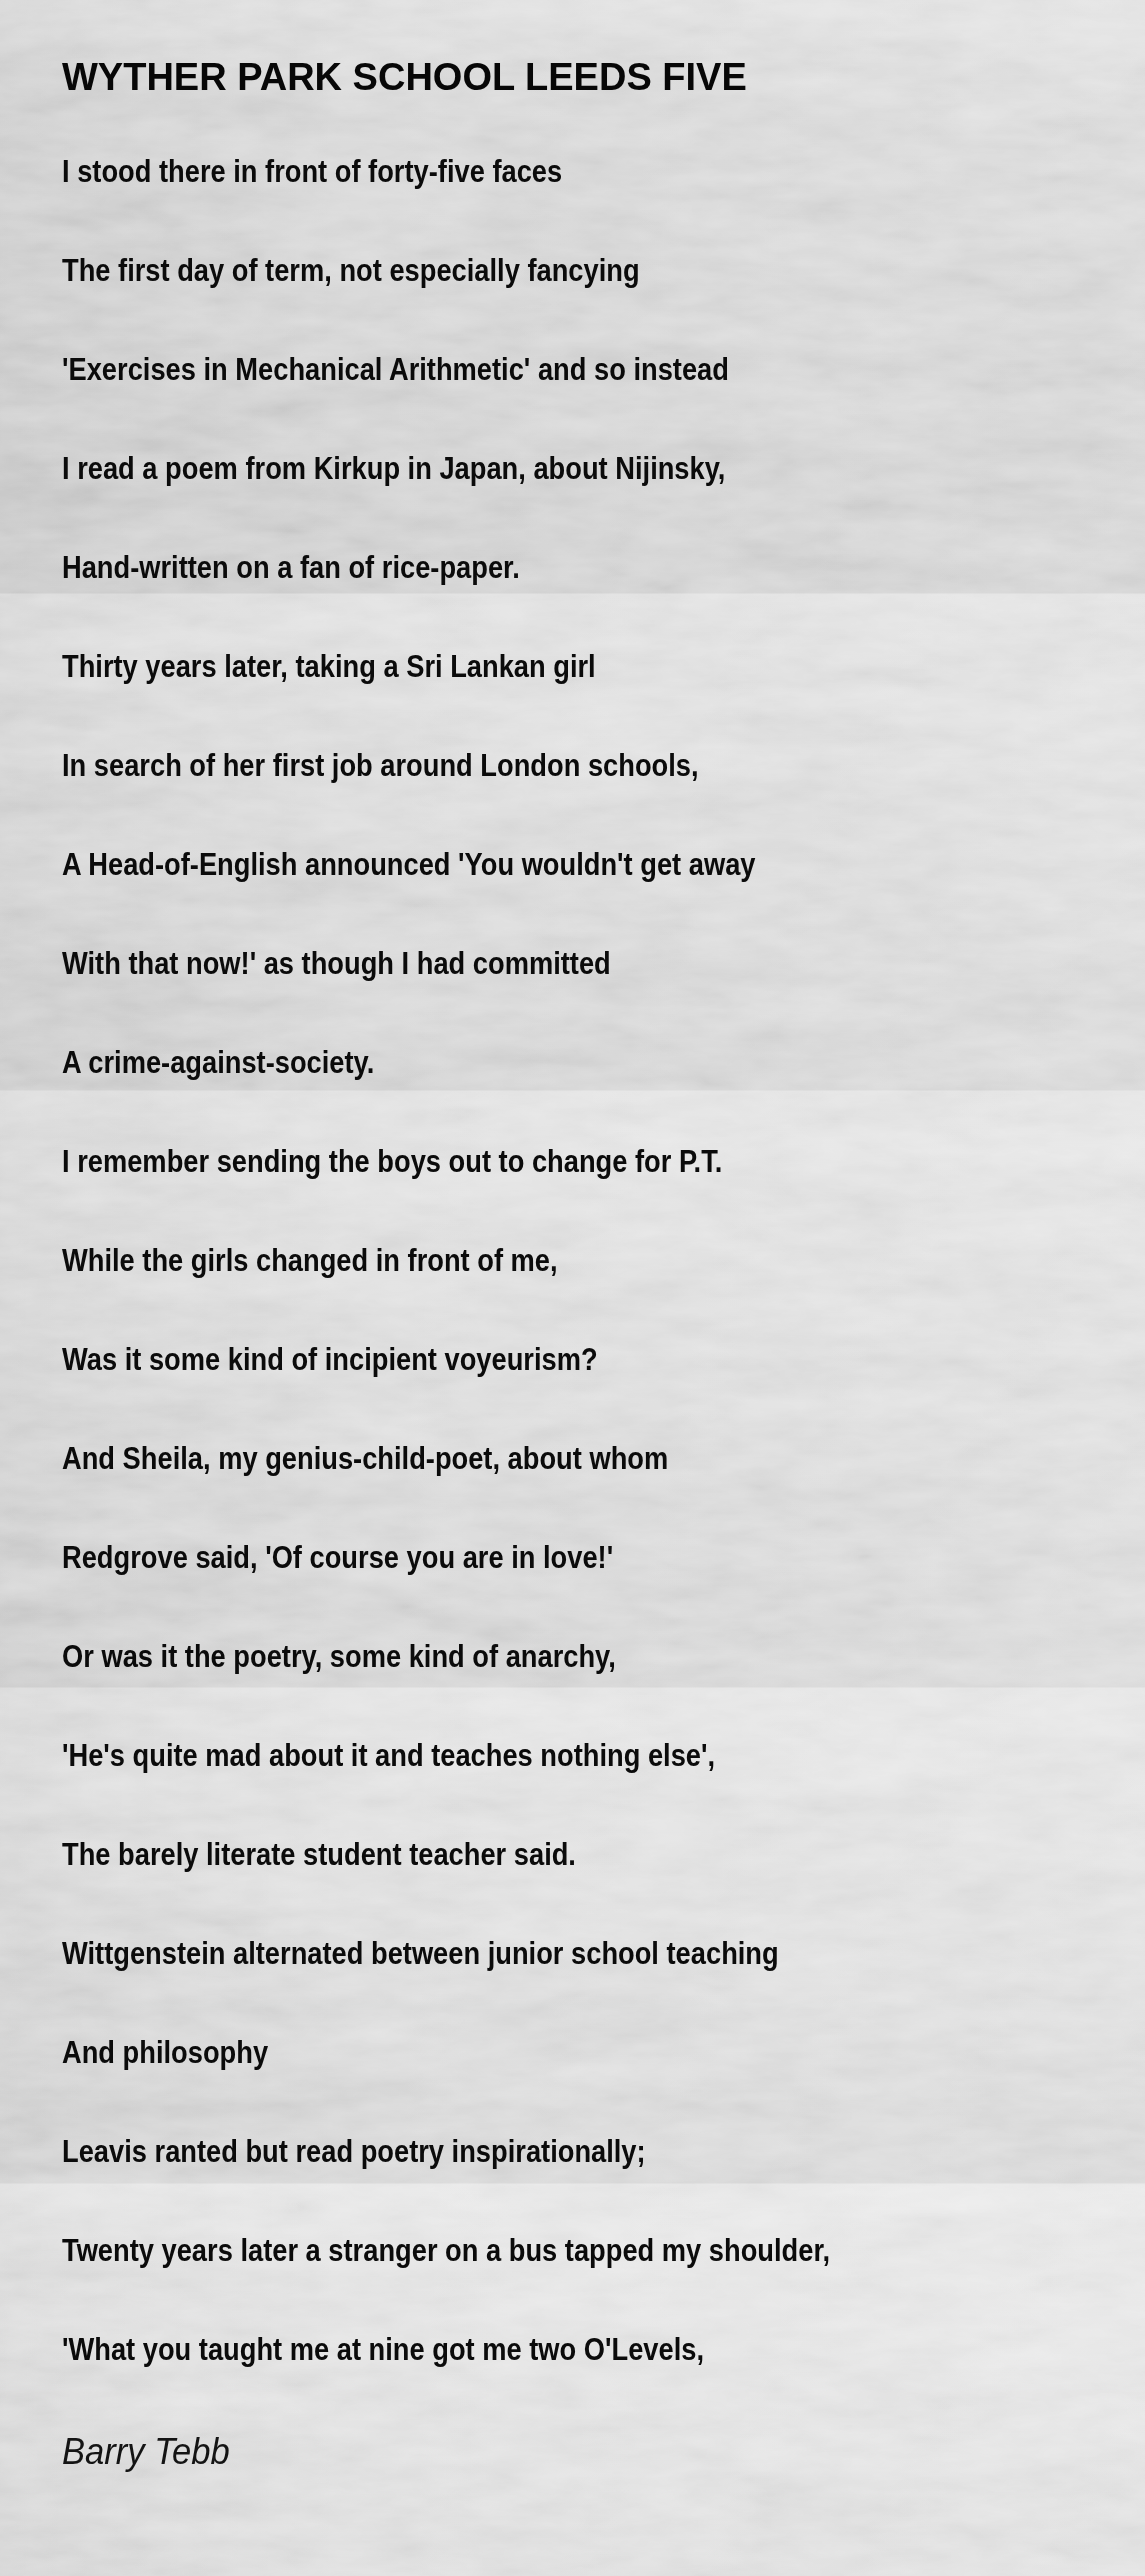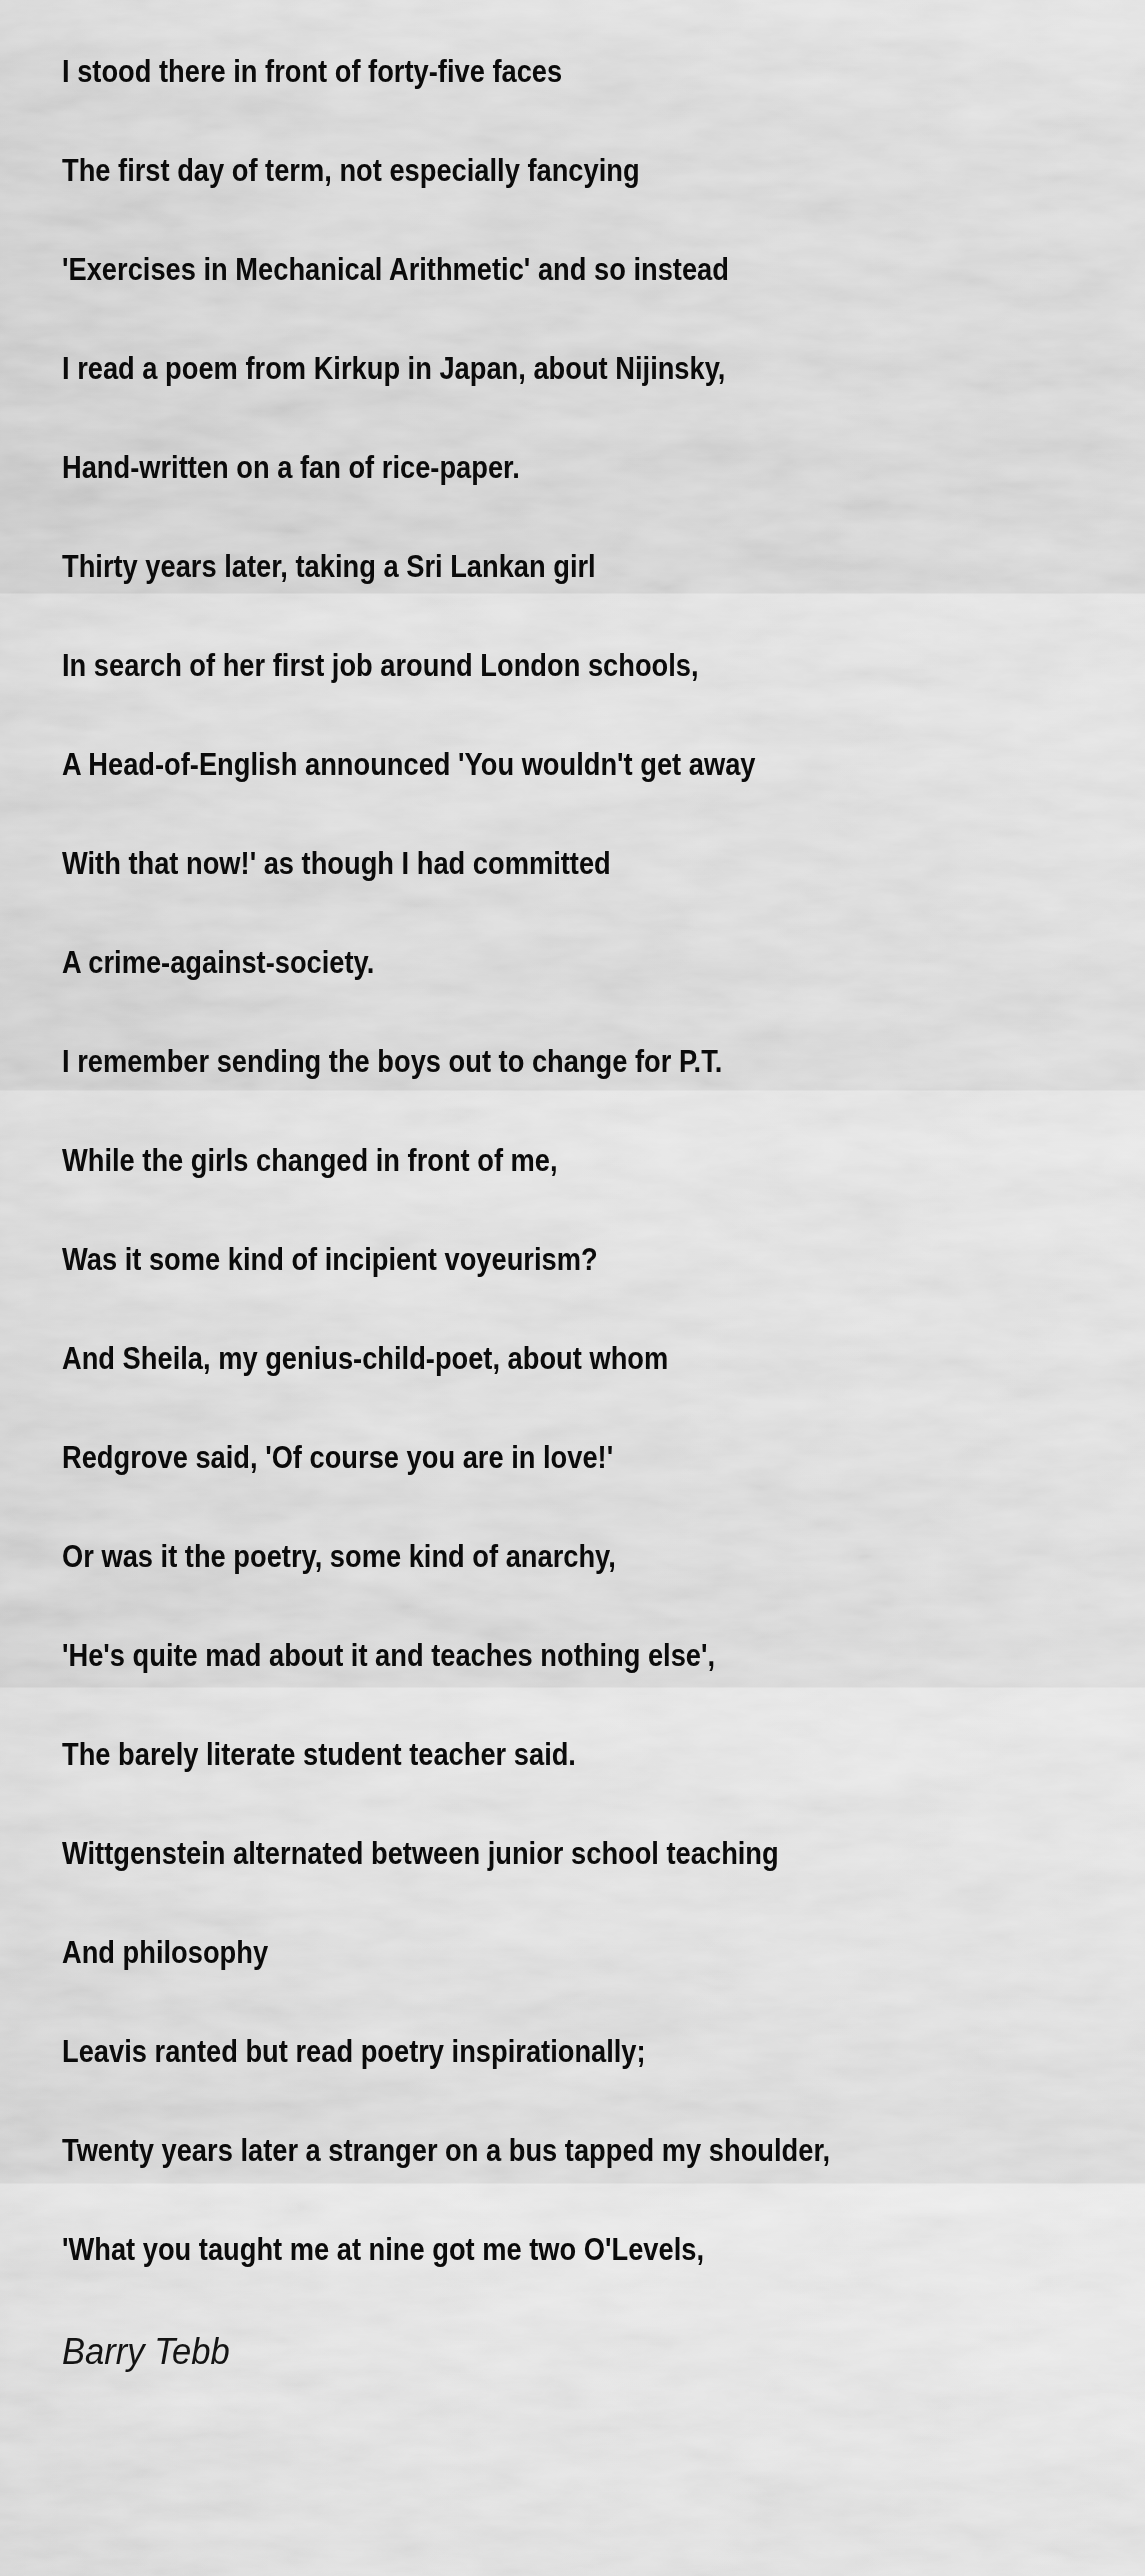--- a/index.html
+++ b/index.html
@@ -90,20 +90,21 @@
       <feTurbulence type="fractalNoise" baseFrequency="0.018 0.05" numOctaves="3" seed="4"></feTurbulence>
       <feColorMatrix type="saturate" values="0"></feColorMatrix>
       <feComponentTransfer>
         <feFuncA type="linear" slope="0" intercept="1"></feFuncA>
       </feComponentTransfer>
     </filter>
     <rect x="0" y="0" width="1200" height="2698" filter="url(#grain)"></rect>
   </svg>
 
   <div class="content">
+    <h1 class="title">WYTHER PARK SCHOOL LEEDS FIVE</h1>
 
     <p class="line">I stood there in front of forty-five faces</p>
     <p class="line">The first day of term, not especially fancying</p>
     <p class="line">'Exercises in Mechanical Arithmetic' and so instead</p>
     <p class="line">I read a poem from Kirkup in Japan, about Nijinsky,</p>
     <p class="line">Hand-written on a fan of rice-paper.</p>
     <p class="line">Thirty years later, taking a Sri Lankan girl</p>
     <p class="line">In search of her first job around London schools,</p>
     <p class="line">A Head-of-English announced 'You wouldn't get away</p>
     <p class="line">With that now!' as though I had committed</p>

